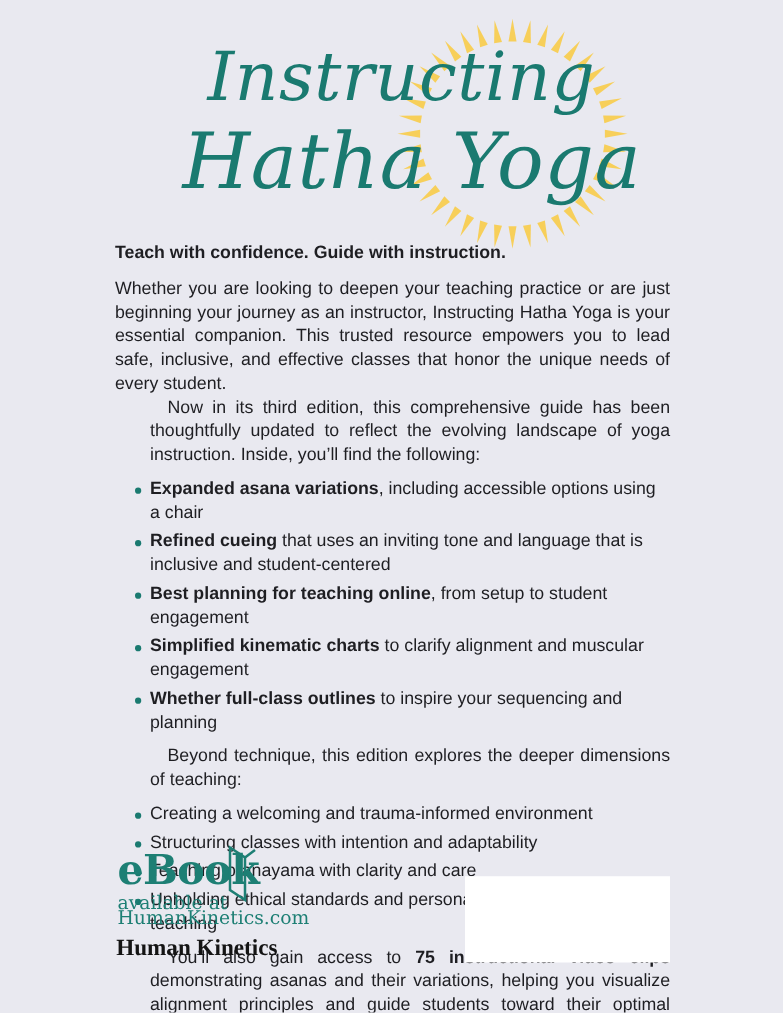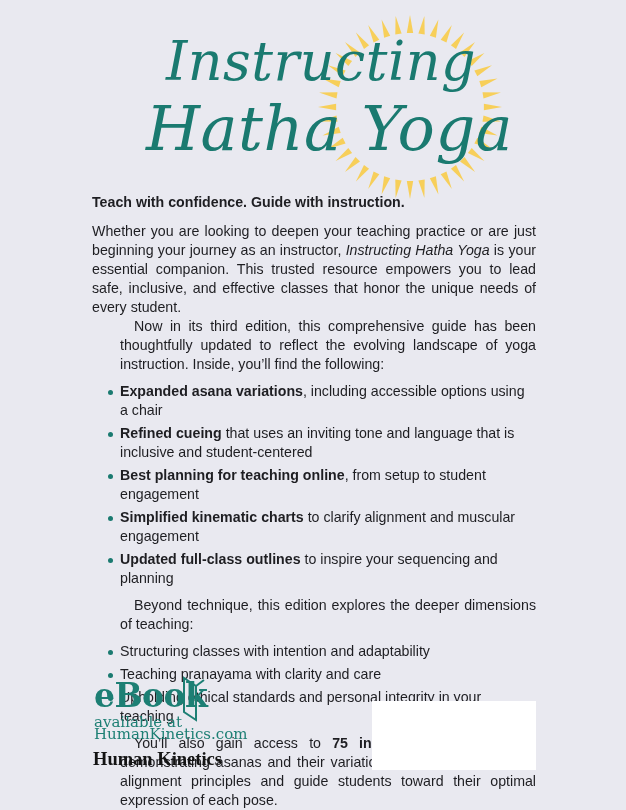--- a/index.html
+++ b/index.html
@@ -31,21 +31,21 @@
     .para { margin: 0; text-align: justify; }
     .para.indent { text-indent: 14px; margin-left: 28px; }
     .para.gap { margin-bottom: 8px; }
     ul.bullets { list-style: none; margin: 0 0 8px 0; padding: 0 0 0 28px; }
     ul.bullets li { position: relative; margin-bottom: 4px; }
     ul.bullets li::before {
       content: ""; position: absolute; left: -12px; top: 8px;
       width: 5px; height: 5px; border-radius: 50%; background: #1a7a70;
     }
     .b { font-weight: bold; }
-    .i { font-style: italic; }
+    .i { }
 
     .ebook { position: absolute; left: 94px; top: 676px; width: 130px; height: 64px; }
     .ebook-word {
       position: absolute; left: 0; top: 0;
       font-family: "DejaVu Serif", serif; font-weight: bold;
       font-size: 33px; color: #1d7f74; letter-spacing: -0.5px; white-space: nowrap;
     }
     .ebook-small {
       position: absolute; left: 0; font-family: "DejaVu Serif", serif;
       font-size: 15px; color: #1d7f74; white-space: nowrap; line-height: 12px;
@@ -119,26 +119,27 @@
   <p class="tagline">Teach with confidence. Guide with instruction.</p>
 
   <p class="para"><span>Whether you are looking to deepen your teaching practice or are just beginning your journey as an instructor, </span><span class="i">Instructing Hatha Yoga</span><span> is your essential companion. This trusted resource empowers you to lead safe, inclusive, and effective classes that honor the unique needs of every student.</span></p>
   <p class="para indent gap">Now in its third edition, this comprehensive guide has been thoughtfully updated to reflect the evolving landscape of yoga instruction. Inside, you’ll find the following:</p>
 
   <ul class="bullets">
     <li><span class="b">Expanded asana variations</span><span>, including accessible options using a chair</span></li>
     <li><span class="b">Refined cueing</span><span> that uses an inviting tone and language that is inclusive and student-centered</span></li>
     <li><span class="b">Best planning for teaching online</span><span>, from setup to student engagement</span></li>
     <li><span class="b">Simplified kinematic charts</span><span> to clarify alignment and muscular engagement</span></li>
-    <li><span class="b">Updated full-class outlines</span><span> to inspire your sequencing and planning</span></li>
+    <li><span class="b">Whether full-class outlines</span><span> to inspire your sequencing and planning</span></li>
   </ul>
 
   <p class="para indent gap">Beyond technique, this edition explores the deeper dimensions of teaching:</p>
 
   <ul class="bullets">
+    <li>Creating a welcoming and trauma-informed environment</li>
     <li>Structuring classes with intention and adaptability</li>
     <li>Teaching pranayama with clarity and care</li>
     <li>Upholding ethical standards and personal integrity in your teaching</li>
   </ul>
 
   <p class="para indent"><span>You’ll also gain access to </span><span class="b">75 instructional video clips</span><span> demonstrating asanas and their variations, helping you visualize alignment principles and guide students toward their optimal expression of each pose.</span></p>
 
 </div>
 
 <div class="ebook">

